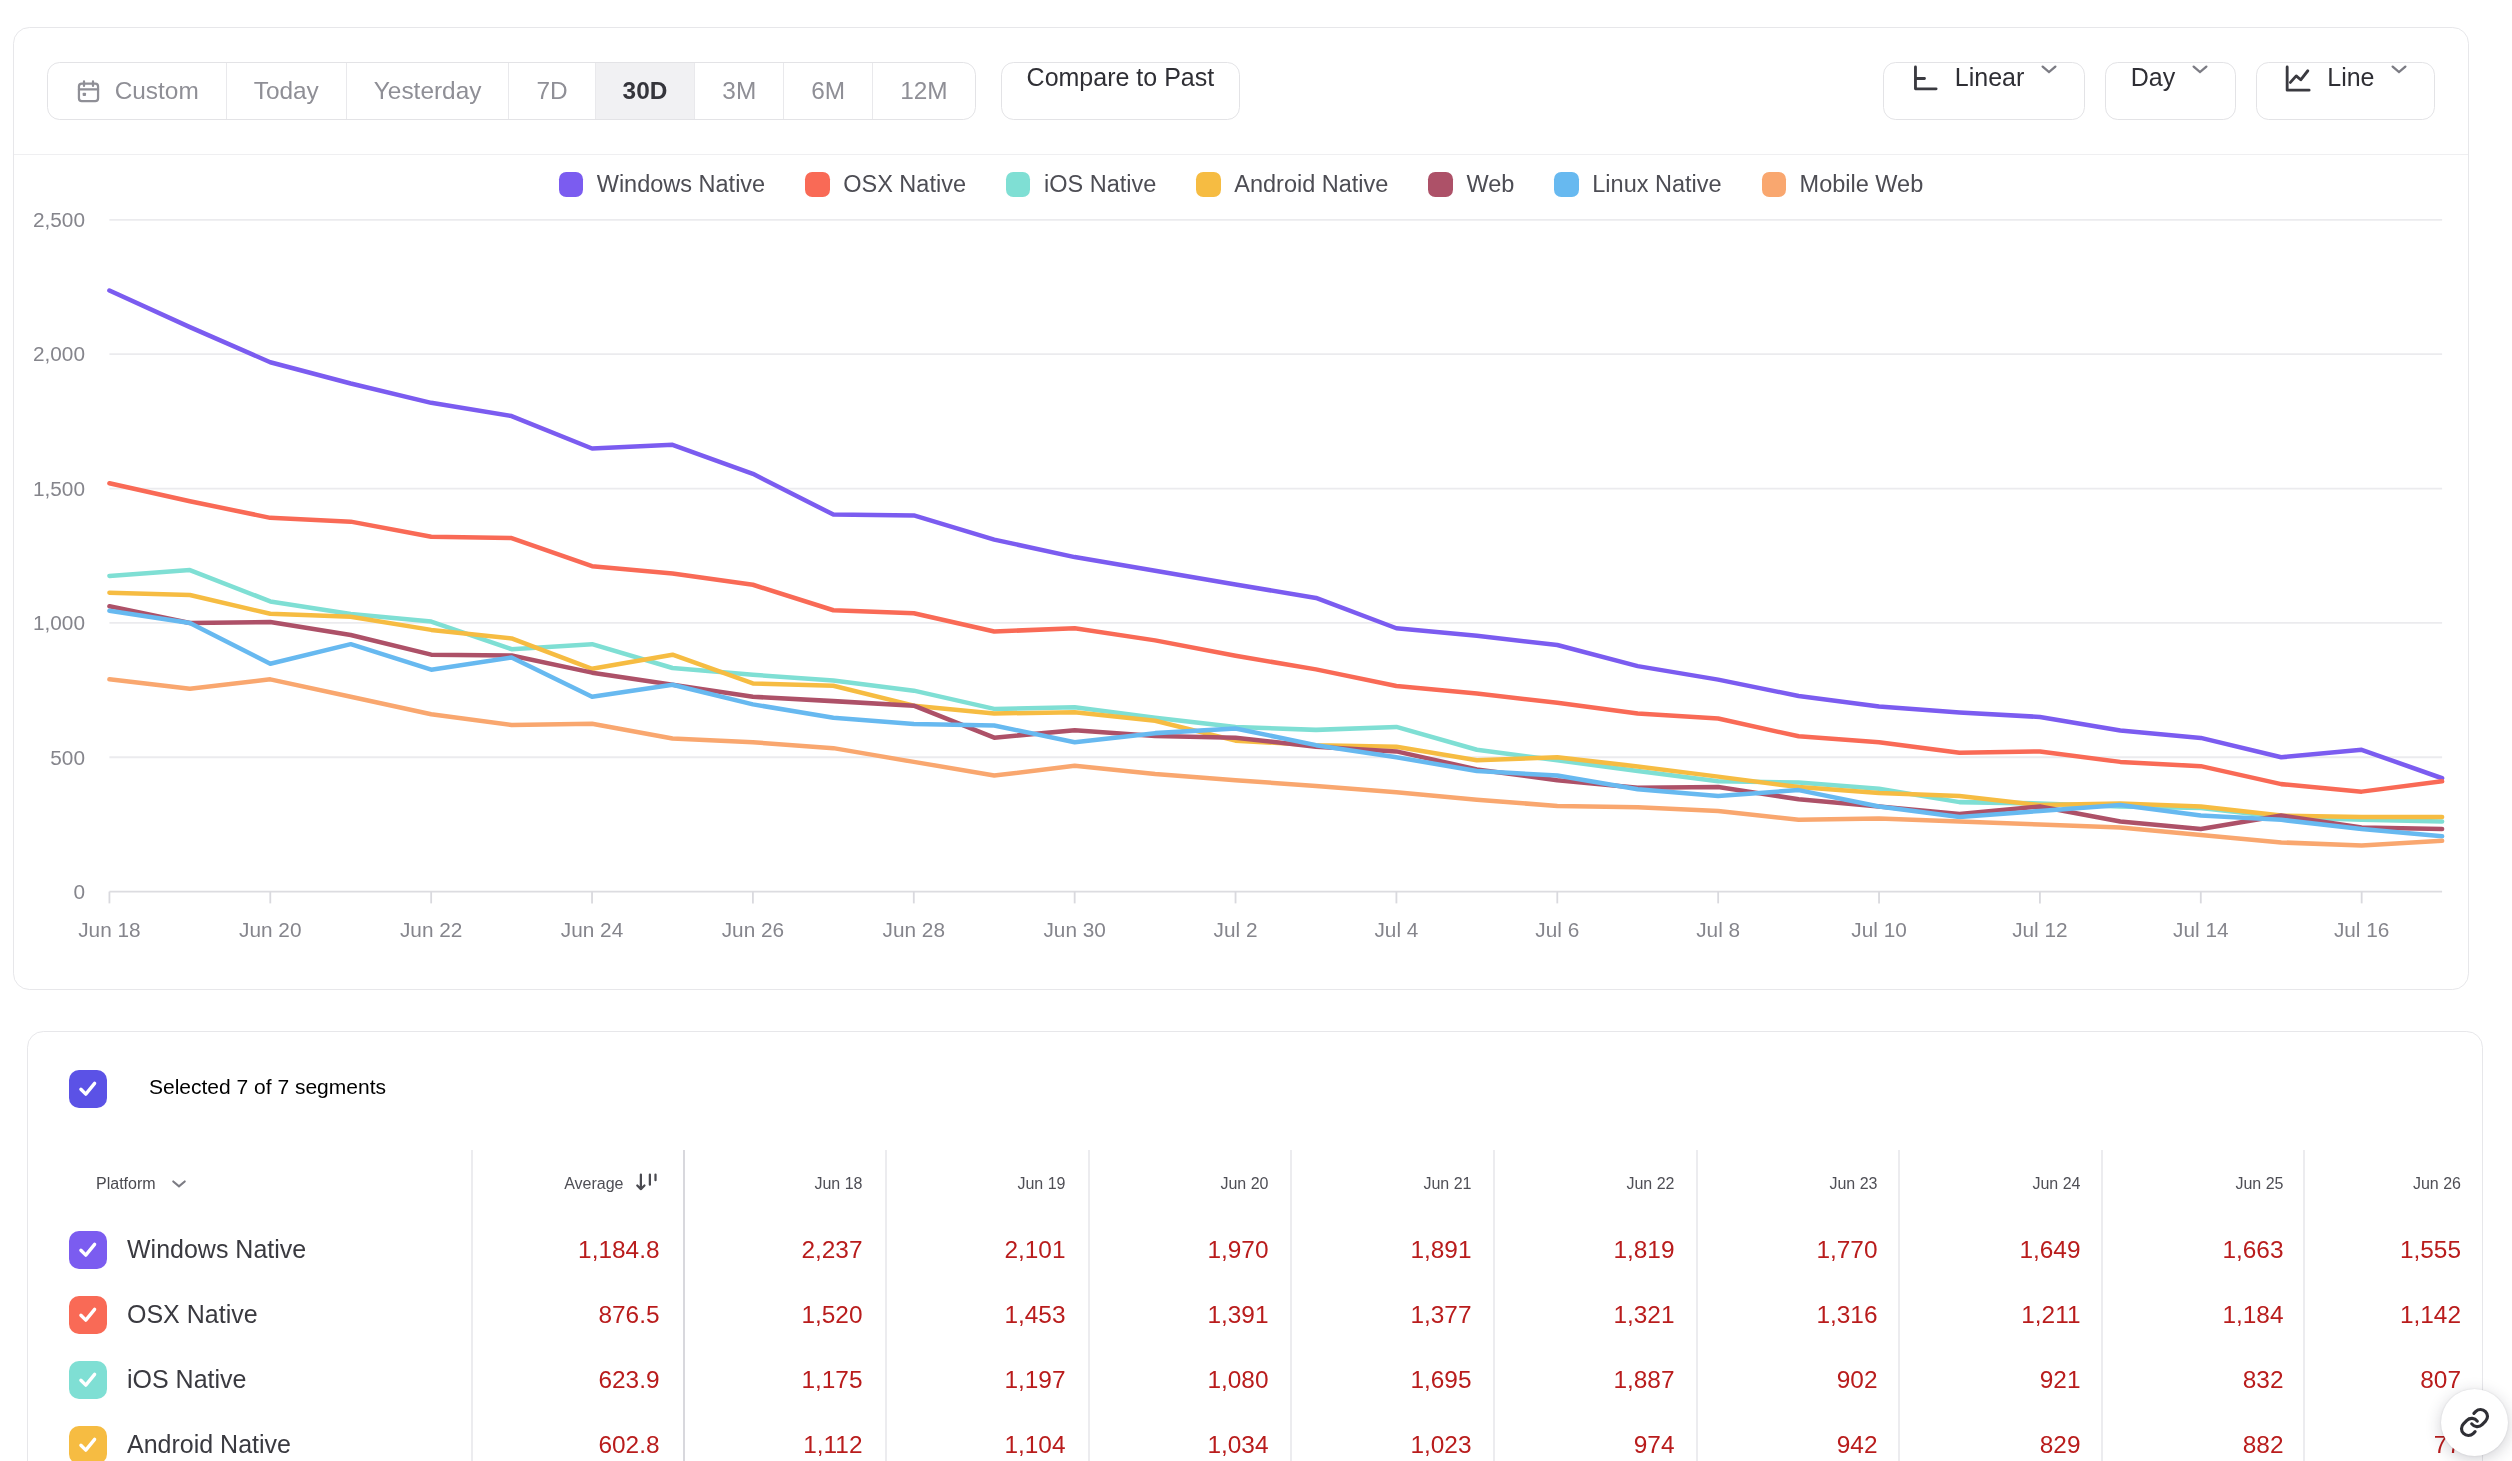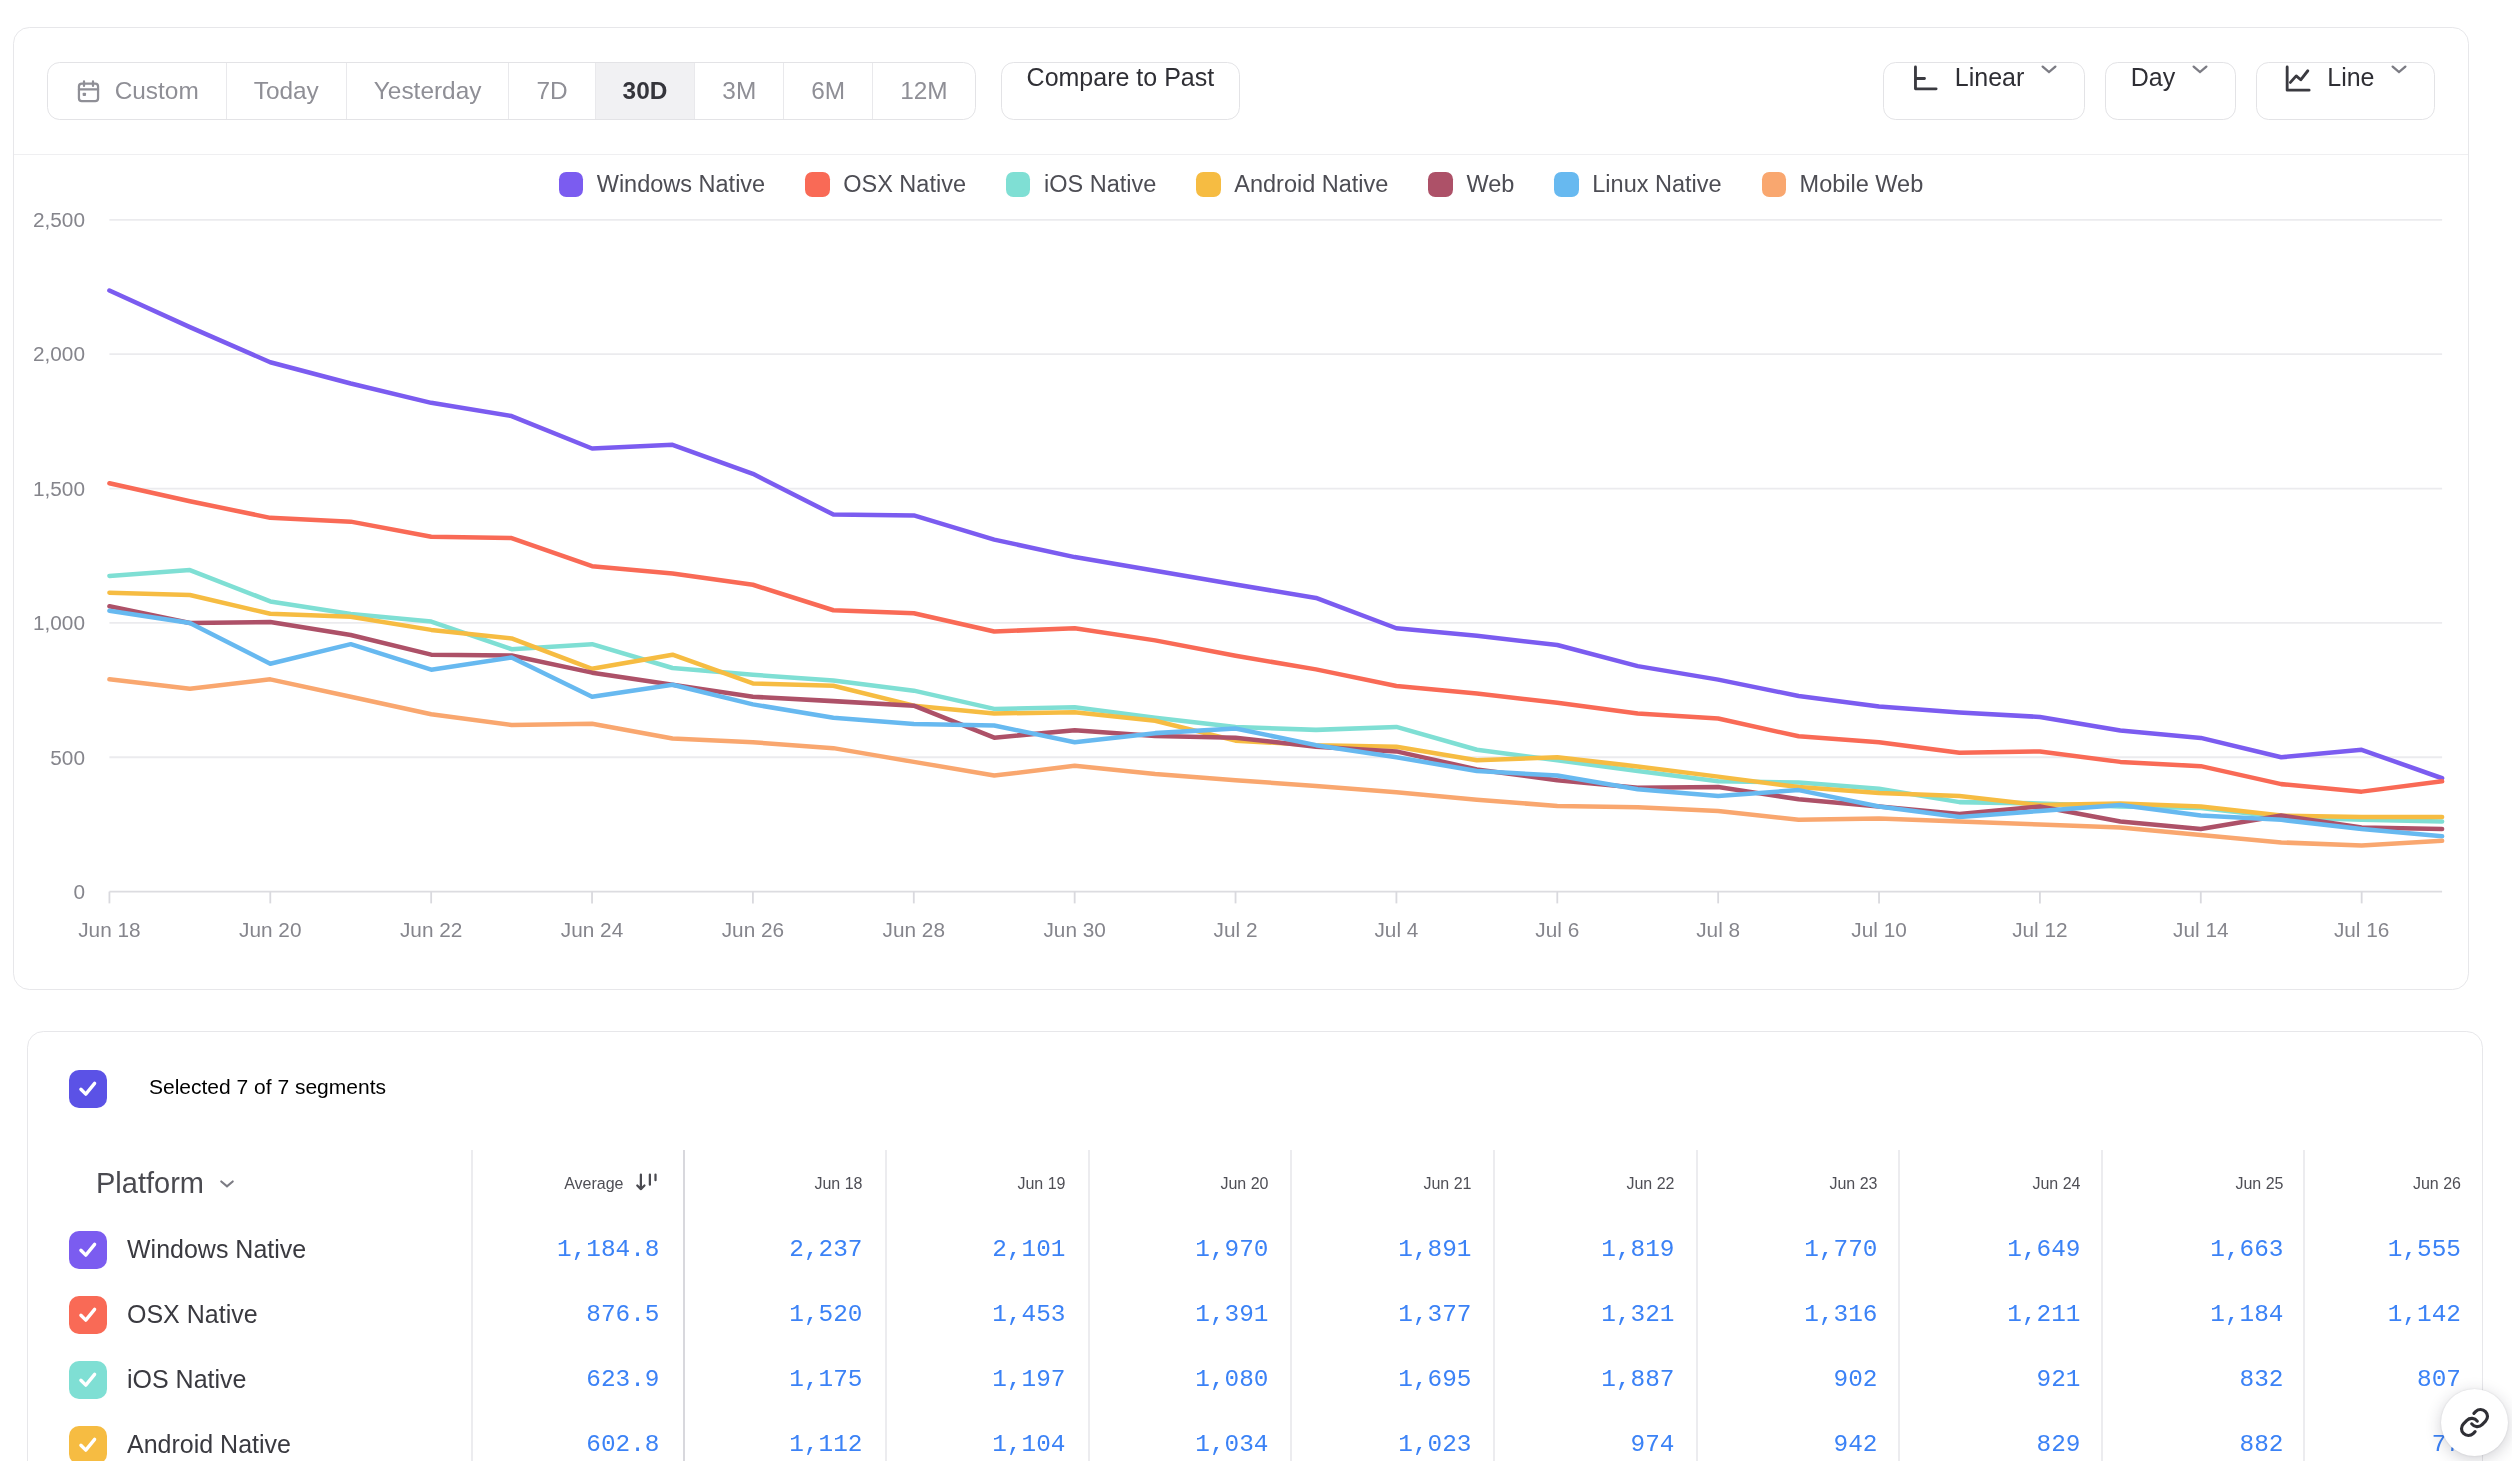--- a/index.html
+++ b/index.html
@@ -118,26 +118,26 @@
   .col-line { position: absolute; top: 0; bottom: 0; width: 1.8px; background: #ececef; }
   .col-line.strong { background: #d8d8dd; }
   .t-row { display: flex; align-items: center; height: 65px; position: relative; }
   .t-row.header { height: 67px; }
   .c-platform {
     width: 443px; flex: none;
     display: flex; align-items: center; gap: 20px;
     padding-left: 41px;
     font-size: 25px; color: #3a3a40;
   }
-  .t-row.header .c-platform { padding-left: 68px; gap: 14.5px; font-size: 29px; color: #4a4a50; font-weight: 500; }
+  .t-row.header .c-platform { padding-left: 68px; gap: 14.5px; font-size: 16px; color: #4a4a50; font-weight: 500; }
   .c-num {
     width: 203px; flex: none;
     text-align: right; padding-right: 23.5px;
-    font-family: Liberation Mono, monospace;
-    font-size: 24.4px; color: #3b82f6;
+    font-family: Liberation Sans, sans-serif;
+    font-size: 24.4px; color: #b91c1c;
   }
   .c-num.avg { width: 212px; }
   .c-num.last { width: 181px; padding-right: 27px; }
   .t-row.header .c-num {
     font-family: "Liberation Sans", sans-serif;
     font-size: 16px; color: #4f4f56; font-weight: 500;
   }
   .t-row.header .c-num.avg { display: flex; justify-content: flex-end; align-items: center; gap: 9px; }
 
   

